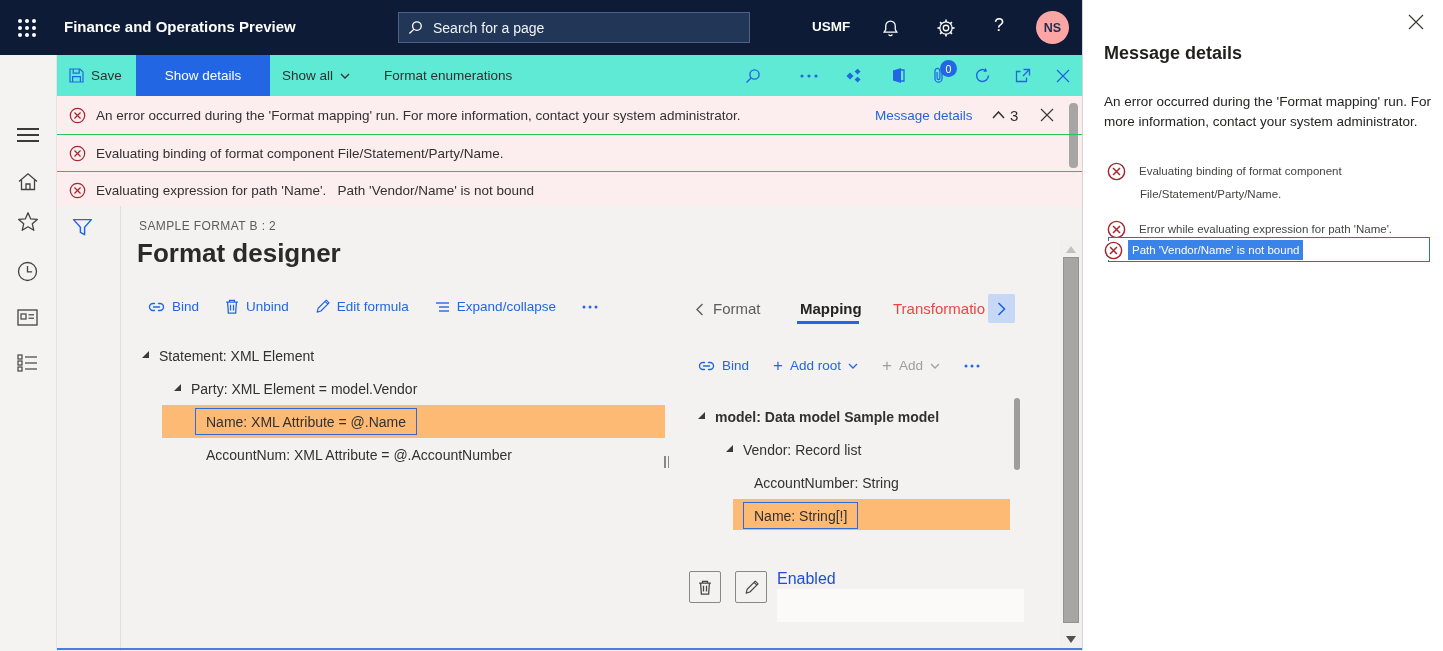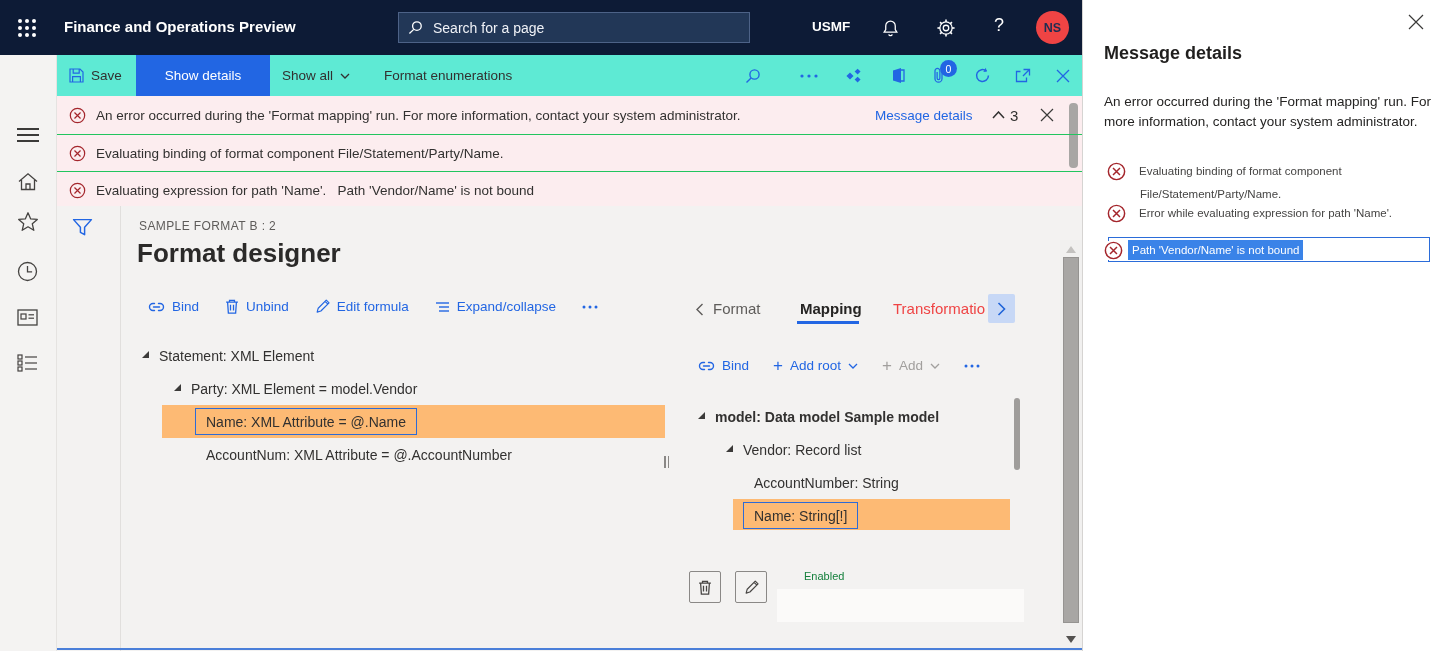--- a/index.html
+++ b/index.html
@@ -14,21 +14,21 @@
   .waffle{position:absolute;left:18px;top:19px;display:grid;grid-template-columns:repeat(3,4px);grid-gap:3px;cursor:pointer}
   .waffle i{width:4px;height:4px;background:#fff;border-radius:50%}
   .app-title{position:absolute;left:64px;top:18px;color:#fff;font-size:15px;font-weight:700;cursor:pointer}
   .searchbox{position:absolute;left:398px;top:12px;width:352px;height:31px;background:#223757;
              border:1px solid #4d6287;display:flex;align-items:center;box-sizing:border-box;padding:0 9px;gap:8px}
   .searchbox input{flex:1;background:transparent;border:none;outline:none;color:#fff;font-size:14px;font-family:inherit}
   .searchbox input::placeholder{color:#f0f2f7;opacity:1}
   .company{position:absolute;left:812px;top:19px;color:#fff;font-size:13.5px;font-weight:600;cursor:pointer}
   .tb-ic{position:absolute;top:19px;cursor:pointer}
   .help{position:absolute;left:994px;top:15px;color:#fff;font-size:18px;cursor:pointer}
-  .avatar{position:absolute;left:1036px;top:11px;width:33px;height:33px;border-radius:50%;background:#ef4444;
+  .avatar{position:absolute;left:1036px;top:11px;width:33px;height:33px;border-radius:50%;background:#fca5a5;
           color:#1d2d52;font-size:12.5px;font-weight:700;display:flex;align-items:center;justify-content:center;cursor:pointer}
 
   
   .sidenav{position:absolute;left:0;top:55px;width:57px;height:596px;background:#f4f3f2;border-right:1px solid #e5e3e1;box-sizing:border-box}
   .nav-ic{position:absolute;left:17px;cursor:pointer}
   .burger i{display:block;width:22px;height:2px;background:#3b3a39;margin:4px 0}
 
   
   .actionbar{position:absolute;left:57px;top:55px;width:1025px;height:41px;background:#5eead4}
   .ab-item{position:absolute;top:0;height:41px;display:flex;align-items:center;gap:7px;font-size:13.5px;color:#323130;cursor:pointer}
@@ -61,21 +61,21 @@
   .selrow{position:absolute;background:#fdba74;cursor:pointer}
   .selbox{display:inline-flex;align-items:center;height:25px;border:1px solid #2e6bd6;padding:0 10px;font-size:14px;background:transparent}
 
   .tab{position:absolute;top:300px;font-size:15px;cursor:pointer}
   .tab-underline{position:absolute;left:797px;top:321px;width:62px;height:3px;background:#2266e3}
   .tab-next{position:absolute;left:988px;top:294px;width:27px;height:29px;background:#c7d8f6;border-radius:2px;
             display:flex;align-items:center;justify-content:center;cursor:pointer}
 
   .sq-btn{position:absolute;top:571px;width:30px;height:30px;border:1px solid #8a8886;border-radius:2px;background:transparent;
           display:flex;align-items:center;justify-content:center;cursor:pointer}
-  .enabled-label{position:absolute;left:804px;top:570px;font-size:11px;color:#15803d}
+  .enabled-label{position:absolute;left:777px;top:570px;font-size:16px;color:#1d4ed8}
   .enabled-input{position:absolute;left:777px;top:589px;width:247px;height:33px;background:#fbfaf9;border:none;outline:none;
                  box-sizing:border-box;font-family:inherit;font-size:14px;padding:0 8px}
   .details-row{position:absolute;left:141px;top:664px;display:flex;align-items:flex-end;gap:16px;font-size:13.5px;font-weight:700;color:#252423;cursor:pointer}
 
   .split{position:absolute;display:flex;gap:2px;cursor:col-resize}
   .split i{width:1.5px;height:12px;background:#8a8886}
 
   .vscroll{position:absolute;left:1060px;top:240px;width:22px;height:411px;background:#f1f0ef}
   .vthumb{position:absolute;left:1063px;top:257px;width:16px;height:366px;background:#a8a6a4;border:1px solid #959391;box-sizing:border-box;cursor:grab}
   .arr-up{position:absolute;left:1066px;top:246px;width:0;height:0;border-left:5px solid transparent;border-right:5px solid transparent;border-bottom:7px solid #c3c1bf;cursor:pointer}
@@ -516,21 +516,21 @@
       <span class="icon">
         <svg width="19" height="19" viewBox="0 0 18 18">
             <circle cx="9" cy="9" r="7.7" fill="none" stroke="#a4262c" stroke-width="1.4"></circle>
             <path d="M5.7 5.7 L12.3 12.3 M12.3 5.7 L5.7 12.3" stroke="#a4262c" stroke-width="1.4"></path>
           </svg>
       </span>
       <span style="padding-top:3px">Evaluating binding of format component</span>
     </div>
     <div class="err-l2" style="top:188px">File/Statement/Party/Name.</div>
 
-    <div class="err-item" style="left:24px;top:204px">
+    <div class="err-item" style="left:24px;top:220px">
       <span class="icon">
         <svg width="19" height="19" viewBox="0 0 18 18">
             <circle cx="9" cy="9" r="7.7" fill="none" stroke="#a4262c" stroke-width="1.4"></circle>
             <path d="M5.7 5.7 L12.3 12.3 M12.3 5.7 L5.7 12.3" stroke="#a4262c" stroke-width="1.4"></path>
           </svg>
       </span>
       <span style="padding-top:3px">Error while evaluating expression for path 'Name'.</span>
     </div>
 
     <div class="err-box"></div>

